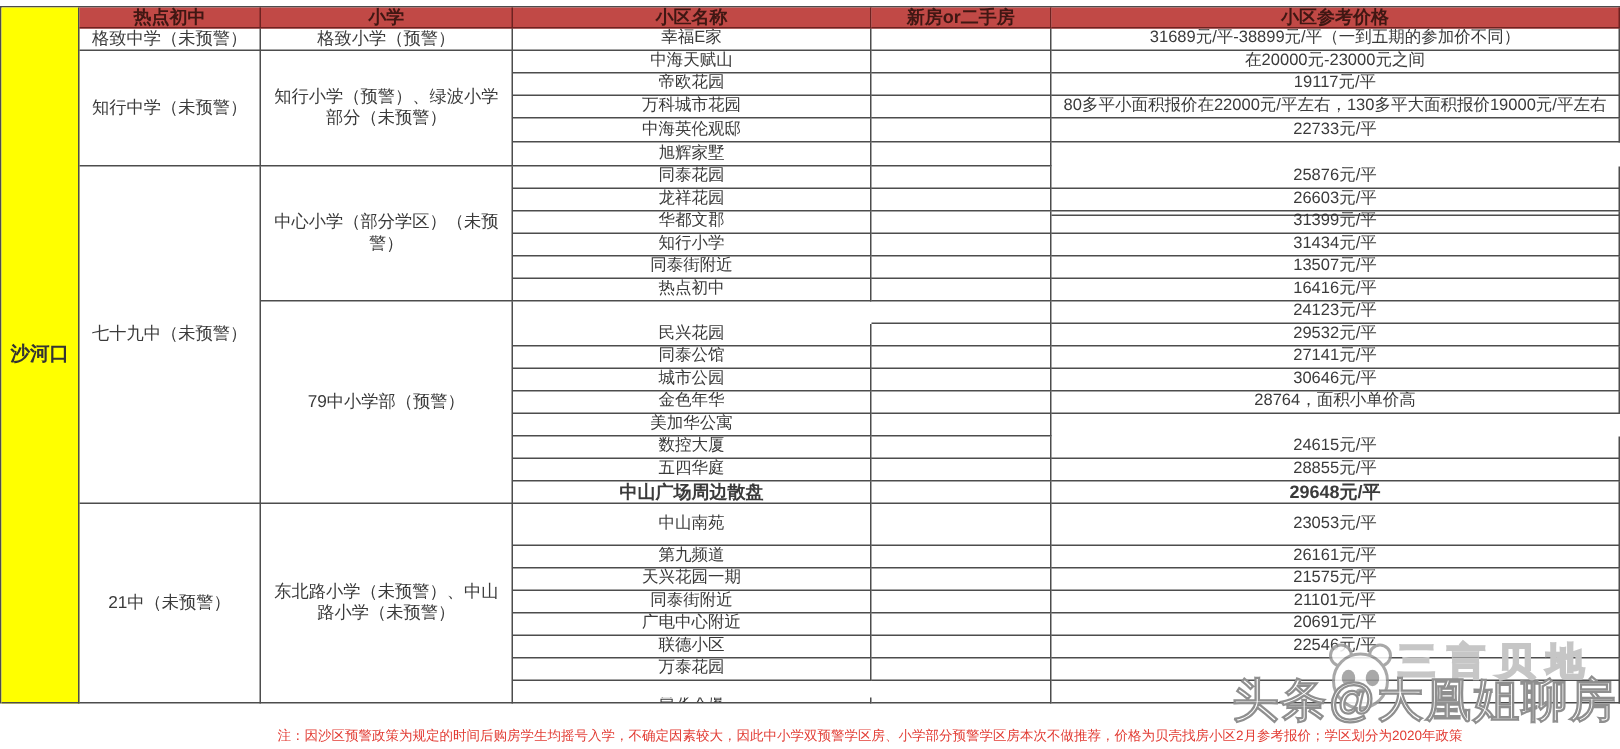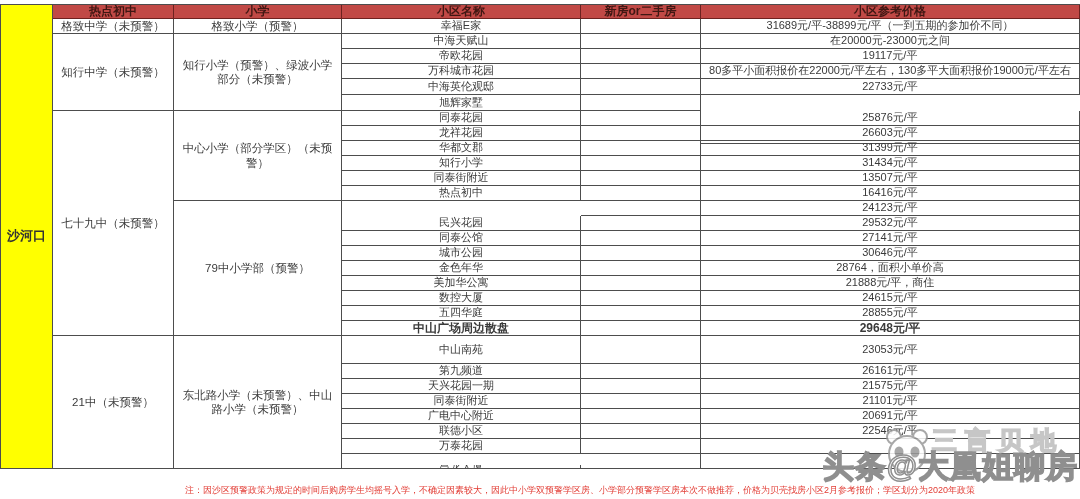--- a/index.html
+++ b/index.html
@@ -35,21 +35,21 @@
   .note{
     position:absolute;left:185px;top:484px;width:880px;
     font-size:9px;color:#e23c34;white-space:nowrap;overflow:hidden;
   }
   .wm{position:absolute;pointer-events:none;}
   .wm-small{
     right:16px;top:424px;font-size:25px;font-weight:bold;letter-spacing:8px;
     color:rgba(255,255,255,0.25);-webkit-text-stroke:1.5px #c6c6c6;
   }
   .wm-main{
-    right:2px;top:446px;font-size:31px;font-weight:bold;letter-spacing:1px;
+    right:2px;top:446px;font-size:31px;font-weight:normal;letter-spacing:1px;
     color:rgba(255,255,255,0.92);-webkit-text-stroke:1.5px #8f8f8f;
   }
   .wm-panda{left:884px;top:428px;width:46px;height:46px;opacity:.85;}
 </style>
 </head>
 <body>
 
 <div class="grid">
 
   <div class="cell district" style="grid-column:1;grid-row:1/31">沙河口</div>
@@ -116,21 +116,20 @@
     <div class="cell" style="grid-area: 16 / 5;"></div>
     <div class="cell" style="grid-area: 16 / 6;">27141元/平</div>
     <div class="cell" style="grid-area: 17 / 4;">城市公园</div>
     <div class="cell" style="grid-area: 17 / 5;"></div>
     <div class="cell" style="grid-area: 17 / 6;">30646元/平</div>
     <div class="cell" style="grid-area: 18 / 4;">金色年华</div>
     <div class="cell" style="grid-area: 18 / 5;"></div>
     <div class="cell" style="grid-area: 18 / 6;">28764，面积小单价高</div>
     <div class="cell" style="grid-area: 19 / 4;">美加华公寓</div>
     <div class="cell" style="grid-area: 19 / 5;"></div>
-    <div class="cell" style="grid-area: 19 / 6;">21888元/平，商住</div>
     <div class="cell" style="grid-area: 20 / 4;">数控大厦</div>
     <div class="cell" style="grid-area: 20 / 5;"></div>
     <div class="cell" style="grid-area: 20 / 6;">24615元/平</div>
     <div class="cell" style="grid-area: 21 / 4; font-family: Liberation Serif, serif;">五四华庭</div>
     <div class="cell" style="grid-area: 21 / 5;"></div>
     <div class="cell" style="grid-area: 21 / 6;">28855元/平</div>
     <div class="cell bold" style="grid-area: 22 / 4;">中山广场周边散盘</div>
     <div class="cell" style="grid-area: 22 / 5;"></div>
     <div class="cell bold" style="grid-area: 22 / 6;">29648元/平</div>
     <div class="cell" style="grid-area: 23 / 4;">中山南苑</div>

